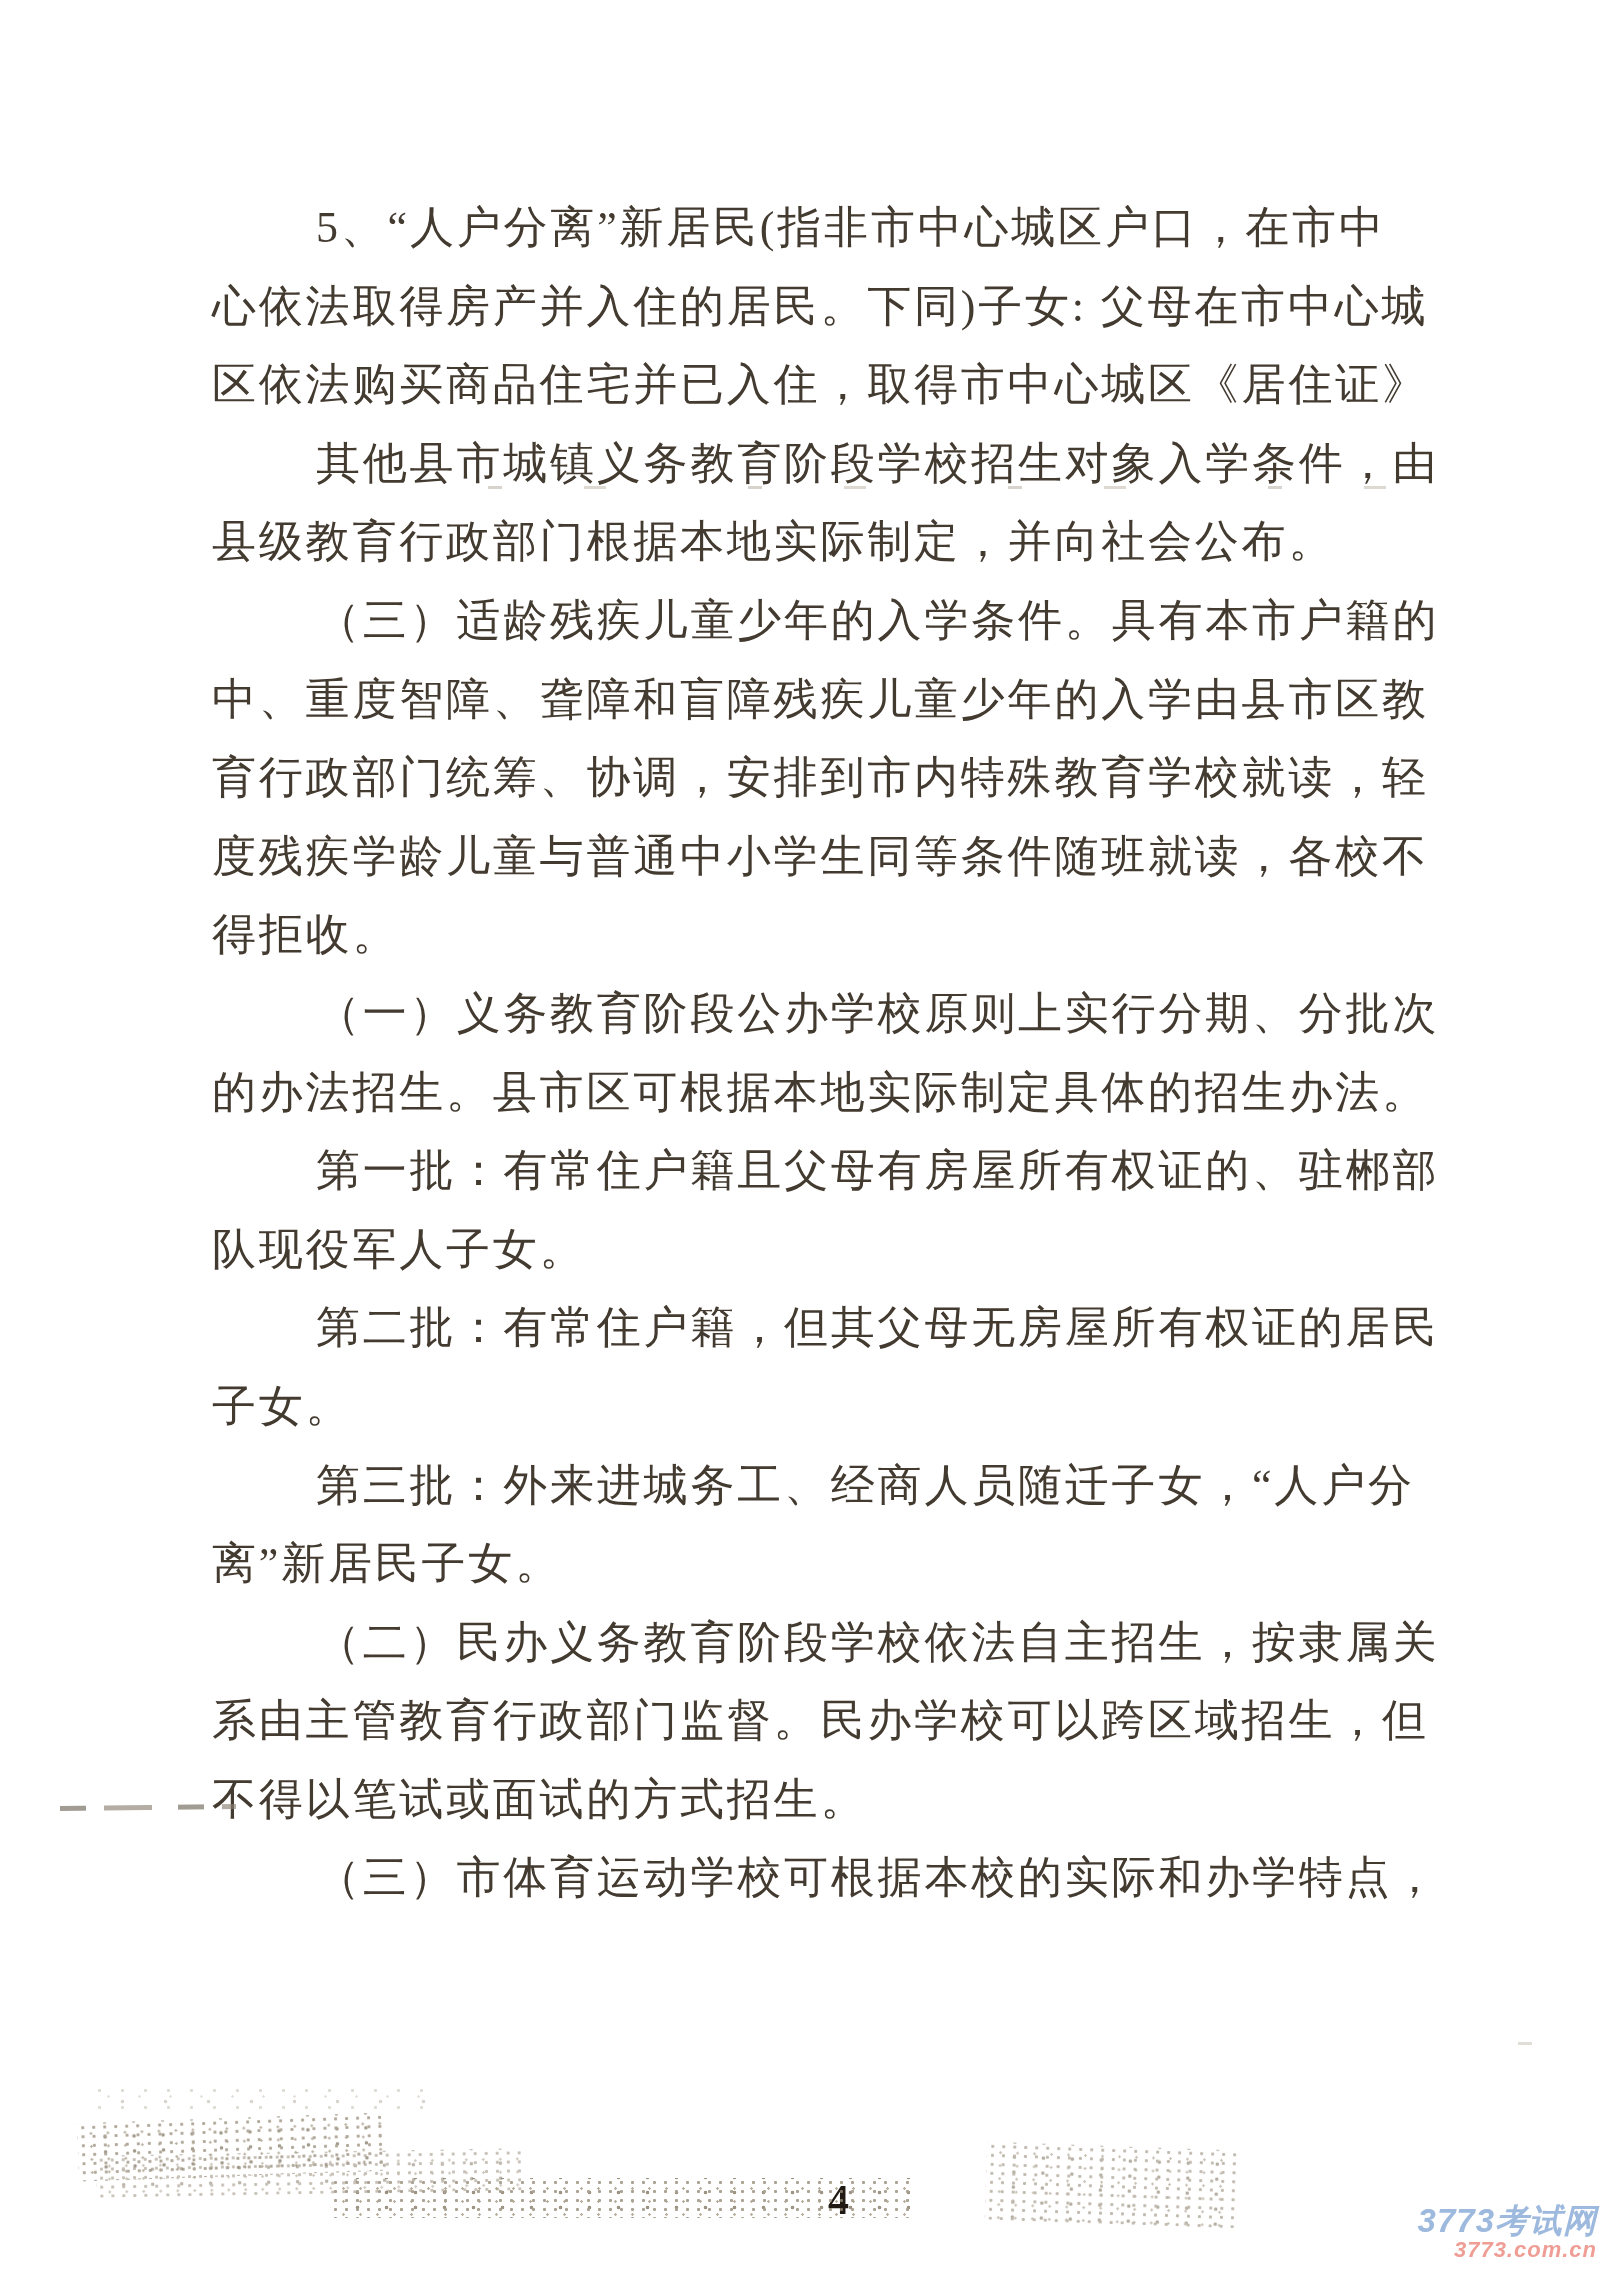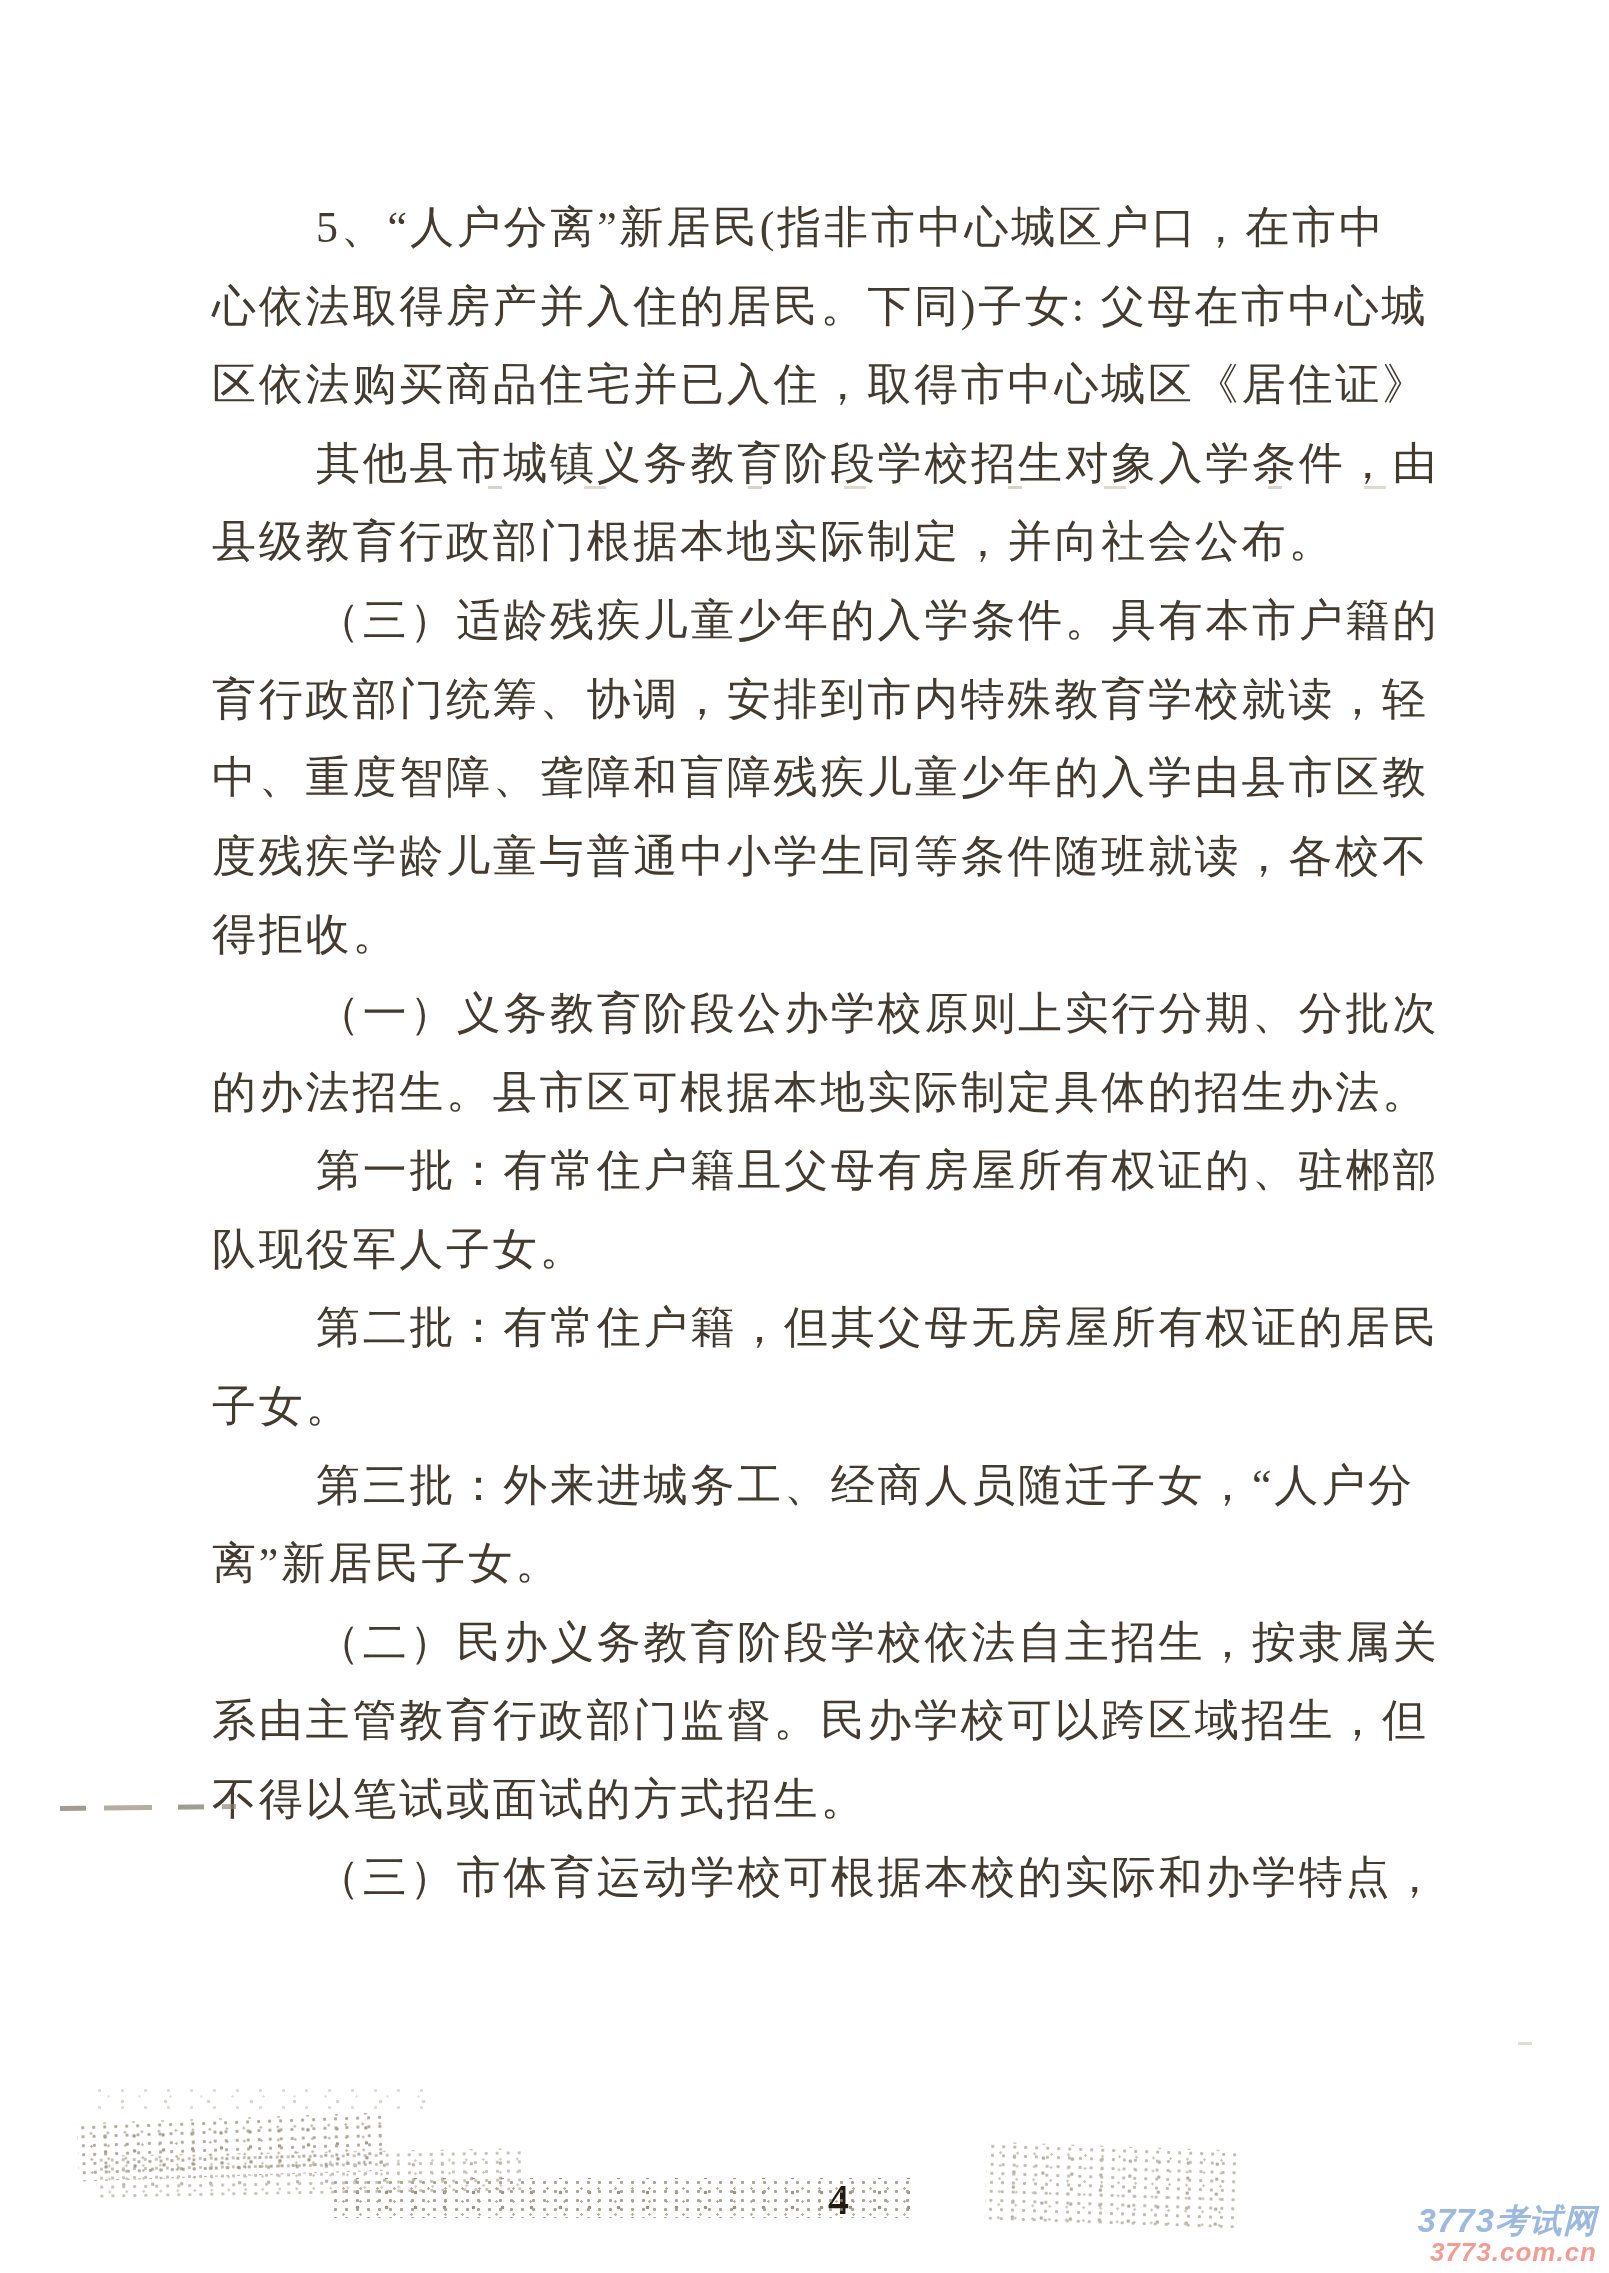--- a/index.html
+++ b/index.html
@@ -44,21 +44,21 @@
   }
   .watermark .wm-name{
     display:block;
     font-size:33px;font-weight:bold;
     color:#9db9dd;
     letter-spacing:1px;
   }
   .watermark .wm-url{
     display:block;
     margin-top:2px;
-    font-size:26px;font-weight:bold;
+    font-size:22px;font-weight:bold;
     color:#ef9e96;
     letter-spacing:1px;
   }
   
   .dash-row{
     position:absolute;height:3px;opacity:.45;
     background-image:repeating-linear-gradient(90deg,
       #a89f90 0 14px, transparent 14px 96px,
       #b5ac9c 96px 118px, transparent 118px 260px);
   }
@@ -91,22 +91,22 @@
 
 <div class="page">
 
   <div class="text-block">
     <div class="line indent">5、“人户分离”新居民(指非市中心城区户口，在市中</div>
     <div class="line">心依法取得房产并入住的居民。下同)子女: 父母在市中心城</div>
     <div class="line">区依法购买商品住宅并已入住，取得市中心城区《居住证》</div>
     <div class="line indent">其他县市城镇义务教育阶段学校招生对象入学条件，由</div>
     <div class="line">县级教育行政部门根据本地实际制定，并向社会公布。</div>
     <div class="line indent">（三）适龄残疾儿童少年的入学条件。具有本市户籍的</div>
+    <div class="line">中、重度智障、聋障和盲障残疾儿童少年的入学由县市区教</div>
     <div class="line">育行政部门统筹、协调，安排到市内特殊教育学校就读，轻</div>
-    <div class="line">中、重度智障、聋障和盲障残疾儿童少年的入学由县市区教</div>
     <div class="line">度残疾学龄儿童与普通中小学生同等条件随班就读，各校不</div>
     <div class="line">得拒收。</div>
     <div class="line indent">（一）义务教育阶段公办学校原则上实行分期、分批次</div>
     <div class="line">的办法招生。县市区可根据本地实际制定具体的招生办法。</div>
     <div class="line indent">第一批：有常住户籍且父母有房屋所有权证的、驻郴部</div>
     <div class="line">队现役军人子女。</div>
     <div class="line indent">第二批：有常住户籍，但其父母无房屋所有权证的居民</div>
     <div class="line">子女。</div>
     <div class="line indent">第三批：外来进城务工、经商人员随迁子女，“人户分</div>
     <div class="line">离”新居民子女。</div>

